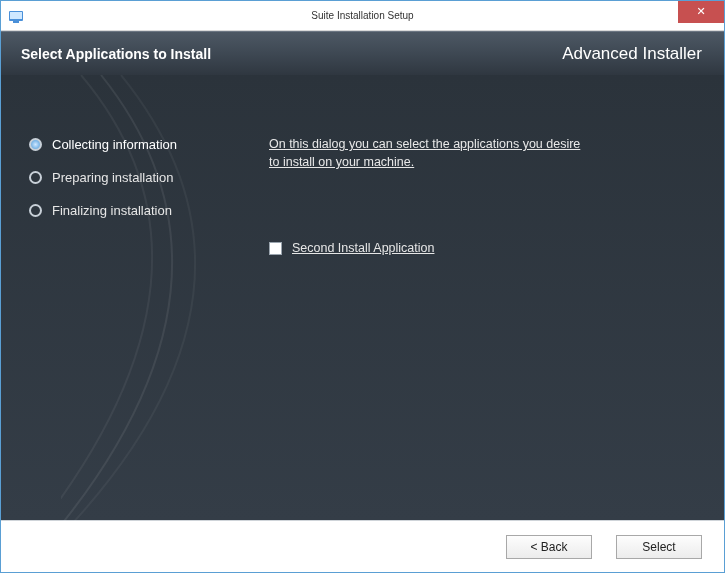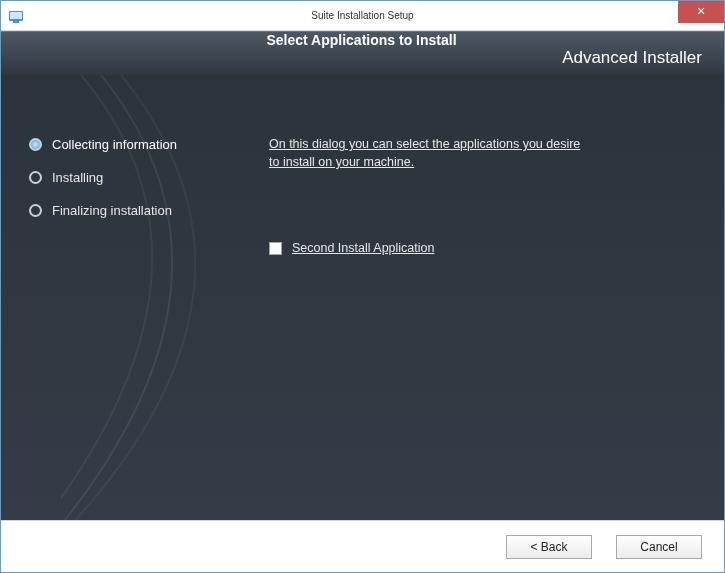--- a/index.html
+++ b/index.html
@@ -19,21 +19,20 @@
   }
   .titlebar-close {
     margin-left: auto; width: 46px; height: 22px; background: #c75050;
     color: #fff; display: flex; align-items: center; justify-content: center;
     cursor: pointer; font-size: 11px; margin-top: -8px;
   }
   .header {
     height: 44px; background: linear-gradient(#4d5864,#3e4853 50%,#2f3740);
     display: flex; align-items: center; color: #fff; padding: 0 22px 0 20px;
     border-top: 1px solid #6c7682;
-    flex-direction: column;
   }
   .header-title { font-size: 14px; font-weight: bold; }
   .header-brand { margin-left: auto; font-size: 17px; }
   .body {
     flex: 1; display: flex; background: linear-gradient(180deg,#2b333b 0%,#343d47 100%);
     position: relative; color: #e6e6e6;
   }
   .sidebar {
     width: 218px; padding: 62px 0 0 28px; background: transparent;
     position: relative;
@@ -102,21 +101,21 @@
       <path d="M20,0 Q180,190 -20,450" stroke="rgba(255,255,255,0.06)" stroke-width="2" fill="none"></path>
     </svg>
 
     <div class="sidebar">
       <div class="step active">
         <span class="step-radio"></span>
         <span>Collecting information</span>
       </div>
       <div class="step">
         <span class="step-radio"></span>
-        <span>Installing</span>
+        <span>Preparing installation</span>
       </div>
       <div class="step">
         <span class="step-radio"></span>
         <span>Finalizing installation</span>
       </div>
     </div>
 
     <div class="main">
       <div class="intro">On this dialog you can select the applications you desire to install on your machine.</div>
 
@@ -127,16 +126,16 @@
         </span>
         <span>Second Install Application</span>
       </div>
 
     </div>
   </div>
 
   <div class="footer">
     <button class="btn">&lt; Back</button>
     <span class="gap"></span>
-    <button class="btn">Cancel</button>
+    <button class="btn">Select</button>
   </div>
 
 </div>
 
 </body></html>

